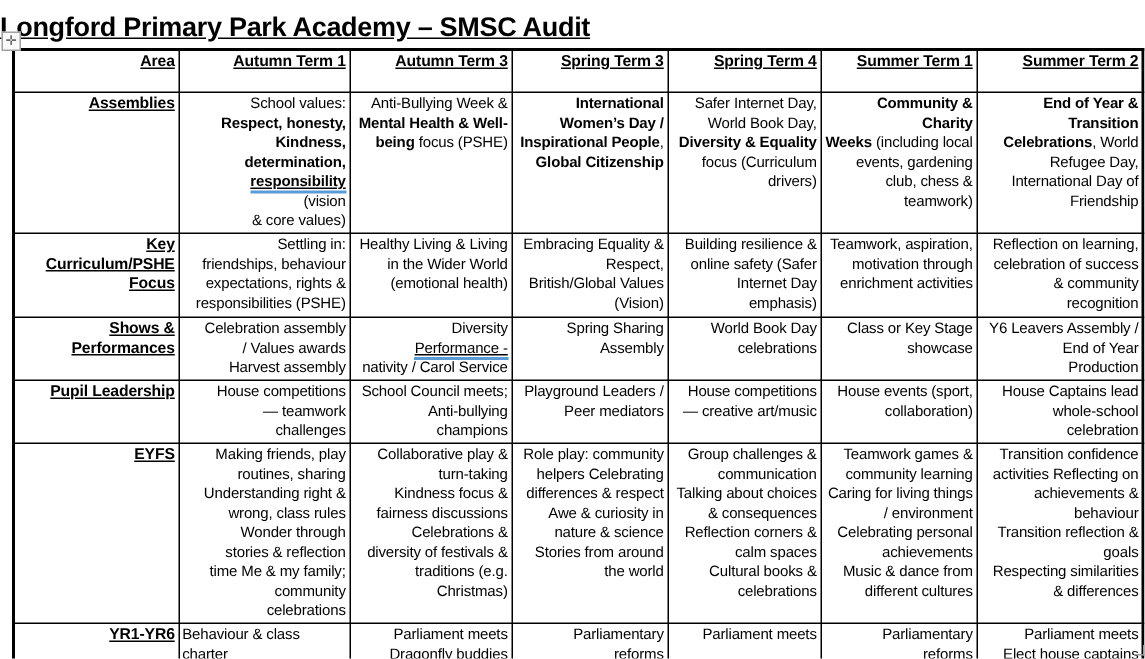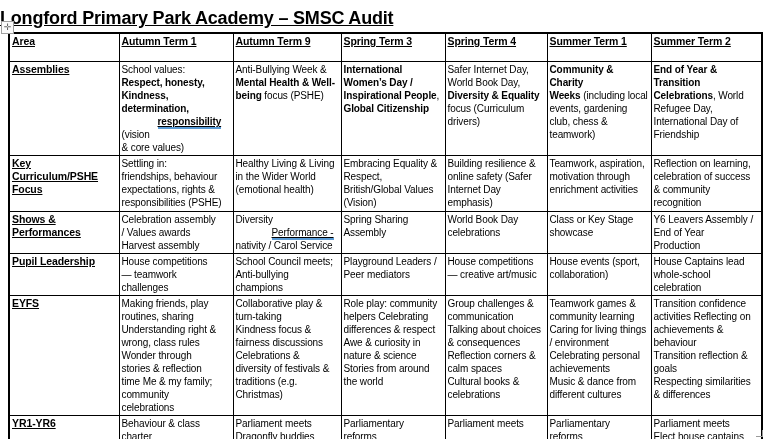--- a/index.html
+++ b/index.html
@@ -15,21 +15,21 @@
     position:absolute;left:1px;top:21px;width:11px;height:11px;
     border:1px solid #a0a0a0;background:#fafafa;color:#666;
     font-size:9px;line-height:11px;text-align:center;cursor:move;
   }
   table.audit{
     border-collapse:collapse;table-layout:fixed;
     margin-left:8px;width:753px;border:2px solid #000;
   }
   th,td{
     border:1px solid #000;vertical-align:top;padding:1px 2px;
-    font-size:10px;line-height:13px;text-align:left;
+    font-size:10px;line-height:13px;text-align:right;
     white-space:pre-line;word-wrap:break-word;letter-spacing:-0.1px;
   }
   thead th{height:25px;font-size:10.5px;}
   .hu{font-weight:bold;text-decoration:underline;}
   .area-label{font-weight:bold;text-decoration:underline;font-size:10.5px;}
   tbody tr:nth-child(1){height:78px;}
   tbody tr:nth-child(2){height:56px;margin-left:46px;}
   tbody tr:nth-child(3){height:41px;}
   tbody tr:nth-child(4){height:41px;margin-left:24px;}
   tbody tr:nth-child(5){height:117px;padding-left:44px;}
@@ -57,21 +57,21 @@
       <col style="width:108px">
     <col style="width:104px">
       <col style="width:102px">
       <col style="width:104px">
     <col style="width:111px">
   </colgroup>
   <thead>
     <tr>
         <th><span class="hu">Area</span></th>
         <th><span class="hu">Autumn Term 1</span></th>
-        <th><span class="hu">Autumn Term 9</span></th>
+        <th><span class="hu">Autumn Term 3</span></th>
         <th><span class="hu">Spring Term 3</span></th>
         <th><span class="hu">Spring Term 4</span></th>
         <th><span class="hu">Summer Term 1</span></th>
         <th><span class="hu">Summer Term 2</span></th>
       </tr>
   </thead>
   <tbody>
       <tr>
         <td><span class="area-label">Assemblies</span></td>
         <td><span>School values:

